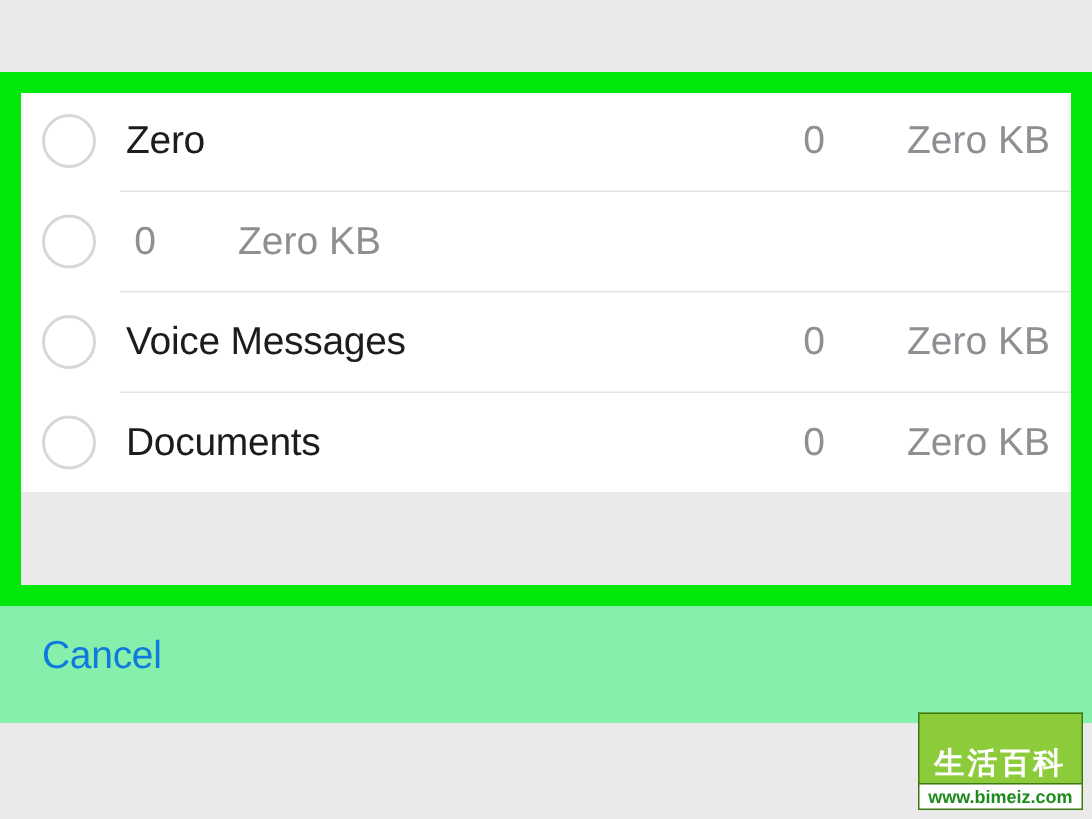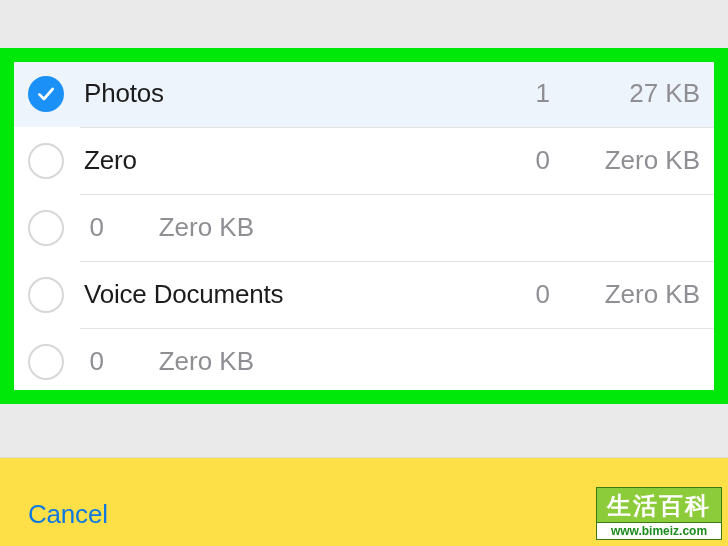--- a/index.html
+++ b/index.html
@@ -86,22 +86,22 @@
       color: #8e8e93;
       font-size: 26px;
       min-width: 110px;
       text-align: right;
     }
     .bottom-gap {
       height: 62px;
       background: #eaeaea;
     }
     .footer {
-      background: #fde047;
-      height: 114px;
+      background: #86efac;
+      height: 92px;
       display: flex;
       align-items: center;
       padding: 16px 28px;
       border-top: 1px solid #dcdcdc;
     }
     .cancel-btn {
       font-size: 26px;
       font-weight: 400;
       color: #0f79e0;
       background: none;
@@ -113,23 +113,23 @@
       position: absolute;
       right: 6px;
       bottom: 6px;
       z-index: 20;
       text-align: center;
       pointer-events: none;
     }
     .wm-top {
       background: #8ccb3a;
       color: #fff;
-      font-size: 24px;
+      font-size: 20px;
       font-weight: 700;
-      padding: 2px 10px 0 10px;
+      padding: 19px 10px 0 10px;
       border: 1px solid #3b7a10;
       border-bottom: none;
       font-family: "SimHei", sans-serif;
       letter-spacing: 2px;
     }
     .wm-bottom {
       background: #ffffff;
       color: #1c8b1c;
       font-size: 12px;
       font-weight: 700;
@@ -138,53 +138,44 @@
       font-family: Arial, sans-serif;
     }
   </style>
 </head>
 <body>
 
 <div class="header-spacer"></div>
 
 <div class="list">
 
-  <div class="row selected-row">
-    <div class="check checked">
-      <svg viewBox="0 0 24 24" fill="none" stroke="#ffffff" stroke-width="3.2" stroke-linecap="round" stroke-linejoin="round">
-          <polyline points="4,12.5 9.5,18 20,6"></polyline>
-        </svg>
-    </div>
-    <span class="label">Photos</span>
-    <span class="count">1</span>
-    <span class="size">27 KB</span>
-  </div>
 
   <div class="row">
     <div class="check unchecked"></div>
     <span class="label">Zero</span>
     <span class="count">0</span>
     <span class="size">Zero KB</span>
   </div>
 
   <div class="row">
     <div class="check unchecked"></div>
     <span class="count">0</span>
     <span class="size">Zero KB</span>
   </div>
 
   <div class="row">
     <div class="check unchecked"></div>
-    <span class="label">Voice Documents</span>
+    <span class="label">Voice Messages</span>
     <span class="count">0</span>
     <span class="size">Zero KB</span>
   </div>
 
   <div class="row">
     <div class="check unchecked"></div>
+    <span class="label">Documents</span>
     <span class="count">0</span>
     <span class="size">Zero KB</span>
   </div>
 
 </div>
 
 <div class="bottom-gap"></div>
 
 <div class="footer">
   <button class="cancel-btn">Cancel</button>

